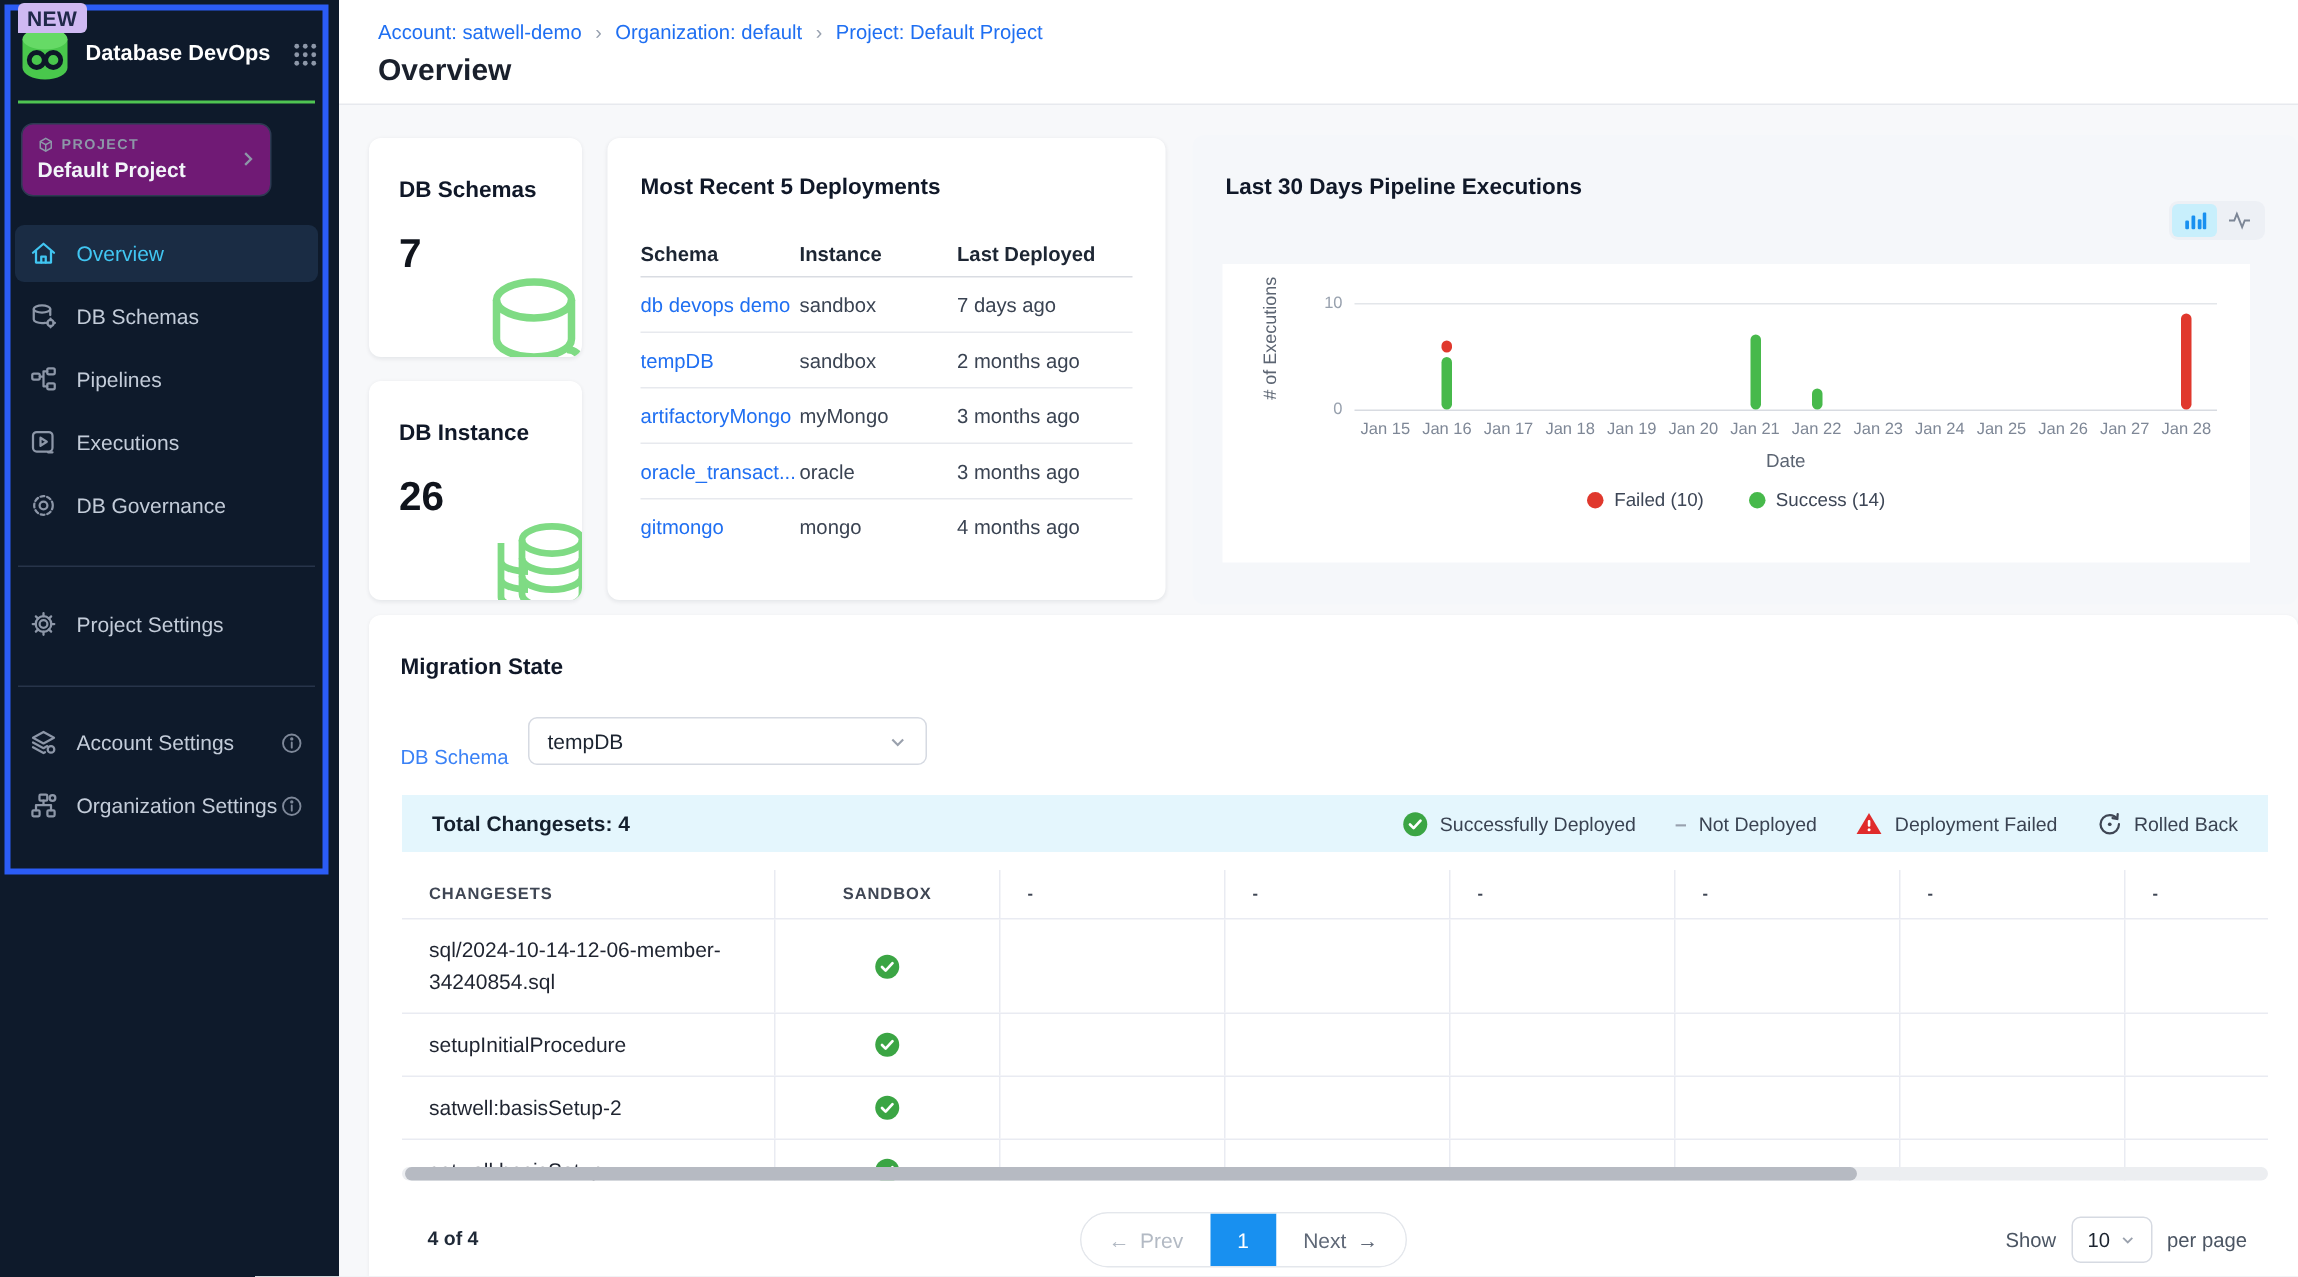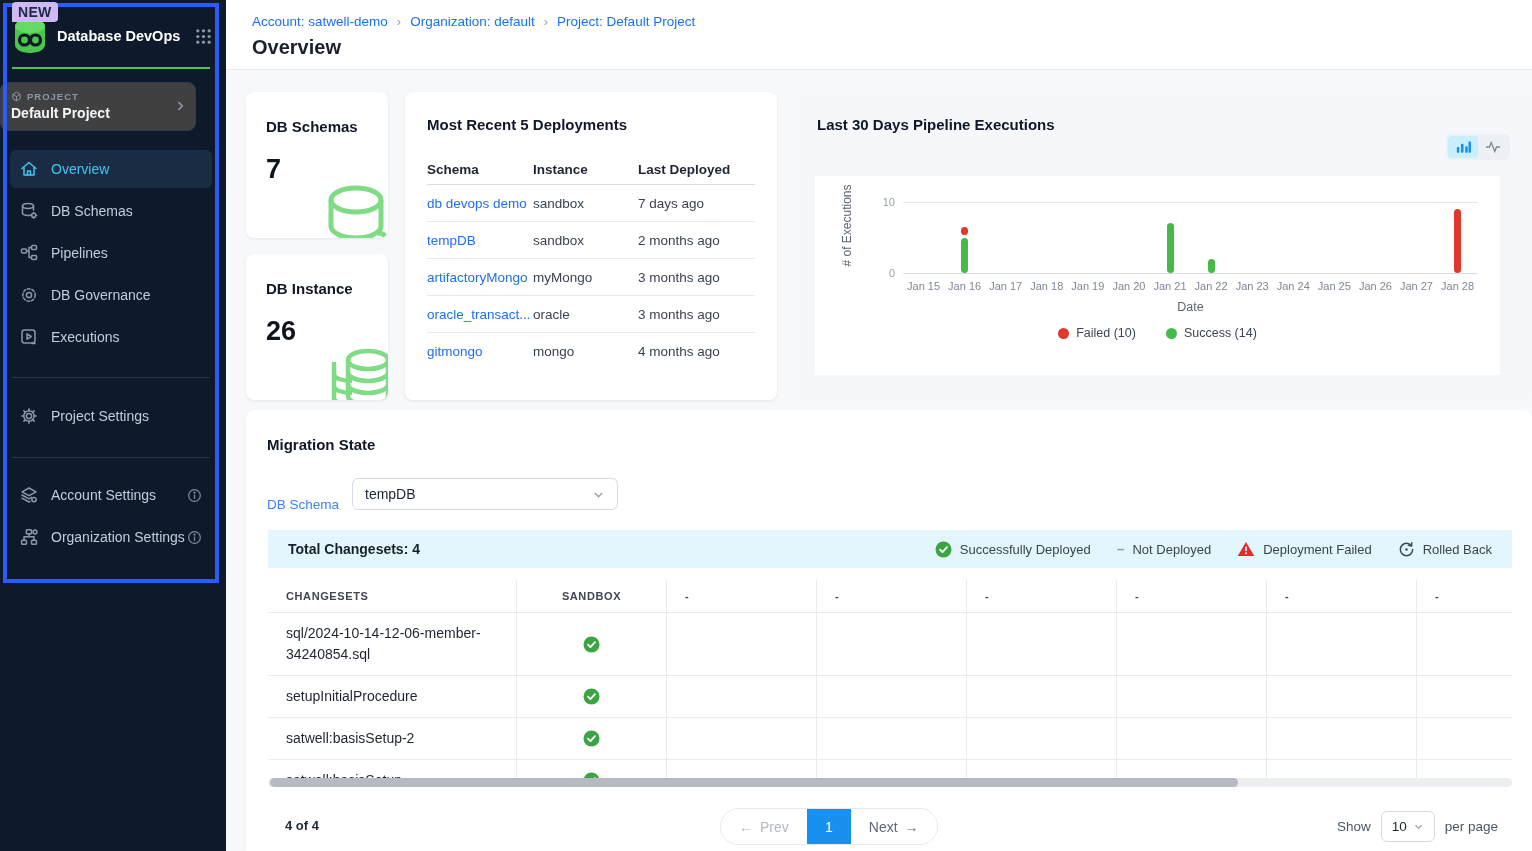--- a/index.html
+++ b/index.html
@@ -8,21 +8,21 @@
   .canvas { position:relative; width:1532px; height:851px; background:#fff; overflow:hidden; }
 
   
   .sidebar { position:absolute; left:0; top:0; width:226px; height:851px; background:#0e1a2b; }
   .annot { position:absolute; left:3px; top:3px; width:216px; height:580px; border:4px solid #2b5cf6; pointer-events:none; z-index:5; }
   .new-badge { position:absolute; left:12px; top:2px; z-index:6; background:#cfb9f2; color:#20294a; font-size:14px; font-weight:bold; padding:2px 6px 2px 6px; border-radius:4px 4px 4px 0; letter-spacing:.3px; }
   .brand { position:absolute; left:13px; top:16px; right:14px; height:40px; display:flex; align-items:center; }
   .brand-title { color:#fff; font-size:14.5px; font-weight:bold; margin-left:10px; flex:1; }
   .grid-icon { color:#8d97a8; display:flex; cursor:pointer; }
   .brand-rule { position:absolute; left:12px; right:16px; top:67px; height:2px; background:#4fc452; }
-  .project-card { position:absolute; left:0; top:82px; width:196px; height:49px; background:#404040; border:1px solid #2d3a52; border-radius:8px; padding:8px 10px; cursor:pointer; }
+  .project-card { position:absolute; left:14px; top:82px; width:167px; height:49px; background:#701a75; border:1px solid #2d3a52; border-radius:8px; padding:8px 10px; cursor:pointer; }
   .project-top { display:flex; align-items:center; gap:5px; color:#8d97a8; font-size:9.5px; font-weight:bold; letter-spacing:1px; }
   .project-name { color:#f2f5f9; font-size:14px; font-weight:bold; margin-top:3px; }
   .project-card .chev { position:absolute; right:8px; top:16px; color:#8d97a8; }
   .nav-group { position:absolute; left:10px; right:14px; }
   #nav-main { top:150px; } #nav-project { top:397px; } #nav-account { top:476px; }
   .nav-item { display:flex; align-items:center; height:38px; margin-bottom:4px; padding:0 10px; border-radius:6px; color:#c3ccd9; font-size:14px; cursor:pointer; }
   .nav-item .nav-icon { width:18px; height:18px; margin-right:13px; color:#8d97a8; display:flex; }
   .nav-item.active { background:#1a2c44; color:#41c6f2; }
   .nav-item.active .nav-icon { color:#41c6f2; }
   .nav-item .info { margin-left:auto; color:#7e8899; display:flex; }
@@ -197,35 +197,35 @@
               <rect x="11.5" y="1.5" width="5" height="4" rx="1"></rect>
               <rect x="11.5" y="11.5" width="5" height="4" rx="1"></rect>
               <path d="M6.5 7h2.5v-3.5h2.5M9 7v6.5h2.5"></path>
             </svg>
           </span>
           <span class="nav-label">Pipelines</span>
         </div>
         <div class="nav-item">
           <span class="nav-icon">
             <svg width="18" height="18" viewBox="0 0 18 18" fill="none" stroke="currentColor" stroke-width="1.5" stroke-linecap="round" stroke-linejoin="round">
-              <circle cx="9" cy="9" r="6.2" stroke-dasharray="2.6 1.9"></circle>
-              <circle cx="9" cy="9" r="2.6"></circle>
-            </svg>
-          </span>
-          <span class="nav-label">DB Governance</span>
-        </div>
-        <div class="nav-item">
-          <span class="nav-icon">
-            <svg width="18" height="18" viewBox="0 0 18 18" fill="none" stroke="currentColor" stroke-width="1.5" stroke-linecap="round" stroke-linejoin="round">
               <rect x="2" y="2" width="13" height="13" rx="2.5"></rect>
               <path d="M7 5.8L11.2 8.5 7 11.2z"></path>
               <path d="M12 15.5h3"></path>
             </svg>
           </span>
           <span class="nav-label">Executions</span>
+        </div>
+        <div class="nav-item">
+          <span class="nav-icon">
+            <svg width="18" height="18" viewBox="0 0 18 18" fill="none" stroke="currentColor" stroke-width="1.5" stroke-linecap="round" stroke-linejoin="round">
+              <circle cx="9" cy="9" r="6.2" stroke-dasharray="2.6 1.9"></circle>
+              <circle cx="9" cy="9" r="2.6"></circle>
+            </svg>
+          </span>
+          <span class="nav-label">DB Governance</span>
         </div>
       </nav>
     <div class="side-divider d1"></div>
     <nav class="nav-group" id="nav-project">
         <div class="nav-item">
           <span class="nav-icon">
             <svg width="18" height="18" viewBox="0 0 18 18" fill="none" stroke="currentColor" stroke-width="1.5" stroke-linecap="round" stroke-linejoin="round">
               <circle cx="9" cy="9" r="2.6"></circle>
               <path d="M9 1.8v2.1M9 14.1v2.1M1.8 9h2.1M14.1 9h2.1M3.9 3.9l1.5 1.5M12.6 12.6l1.5 1.5M14.1 3.9l-1.5 1.5M5.4 12.6l-1.5 1.5"></path>
               <circle cx="9" cy="9" r="5.2"></circle>

